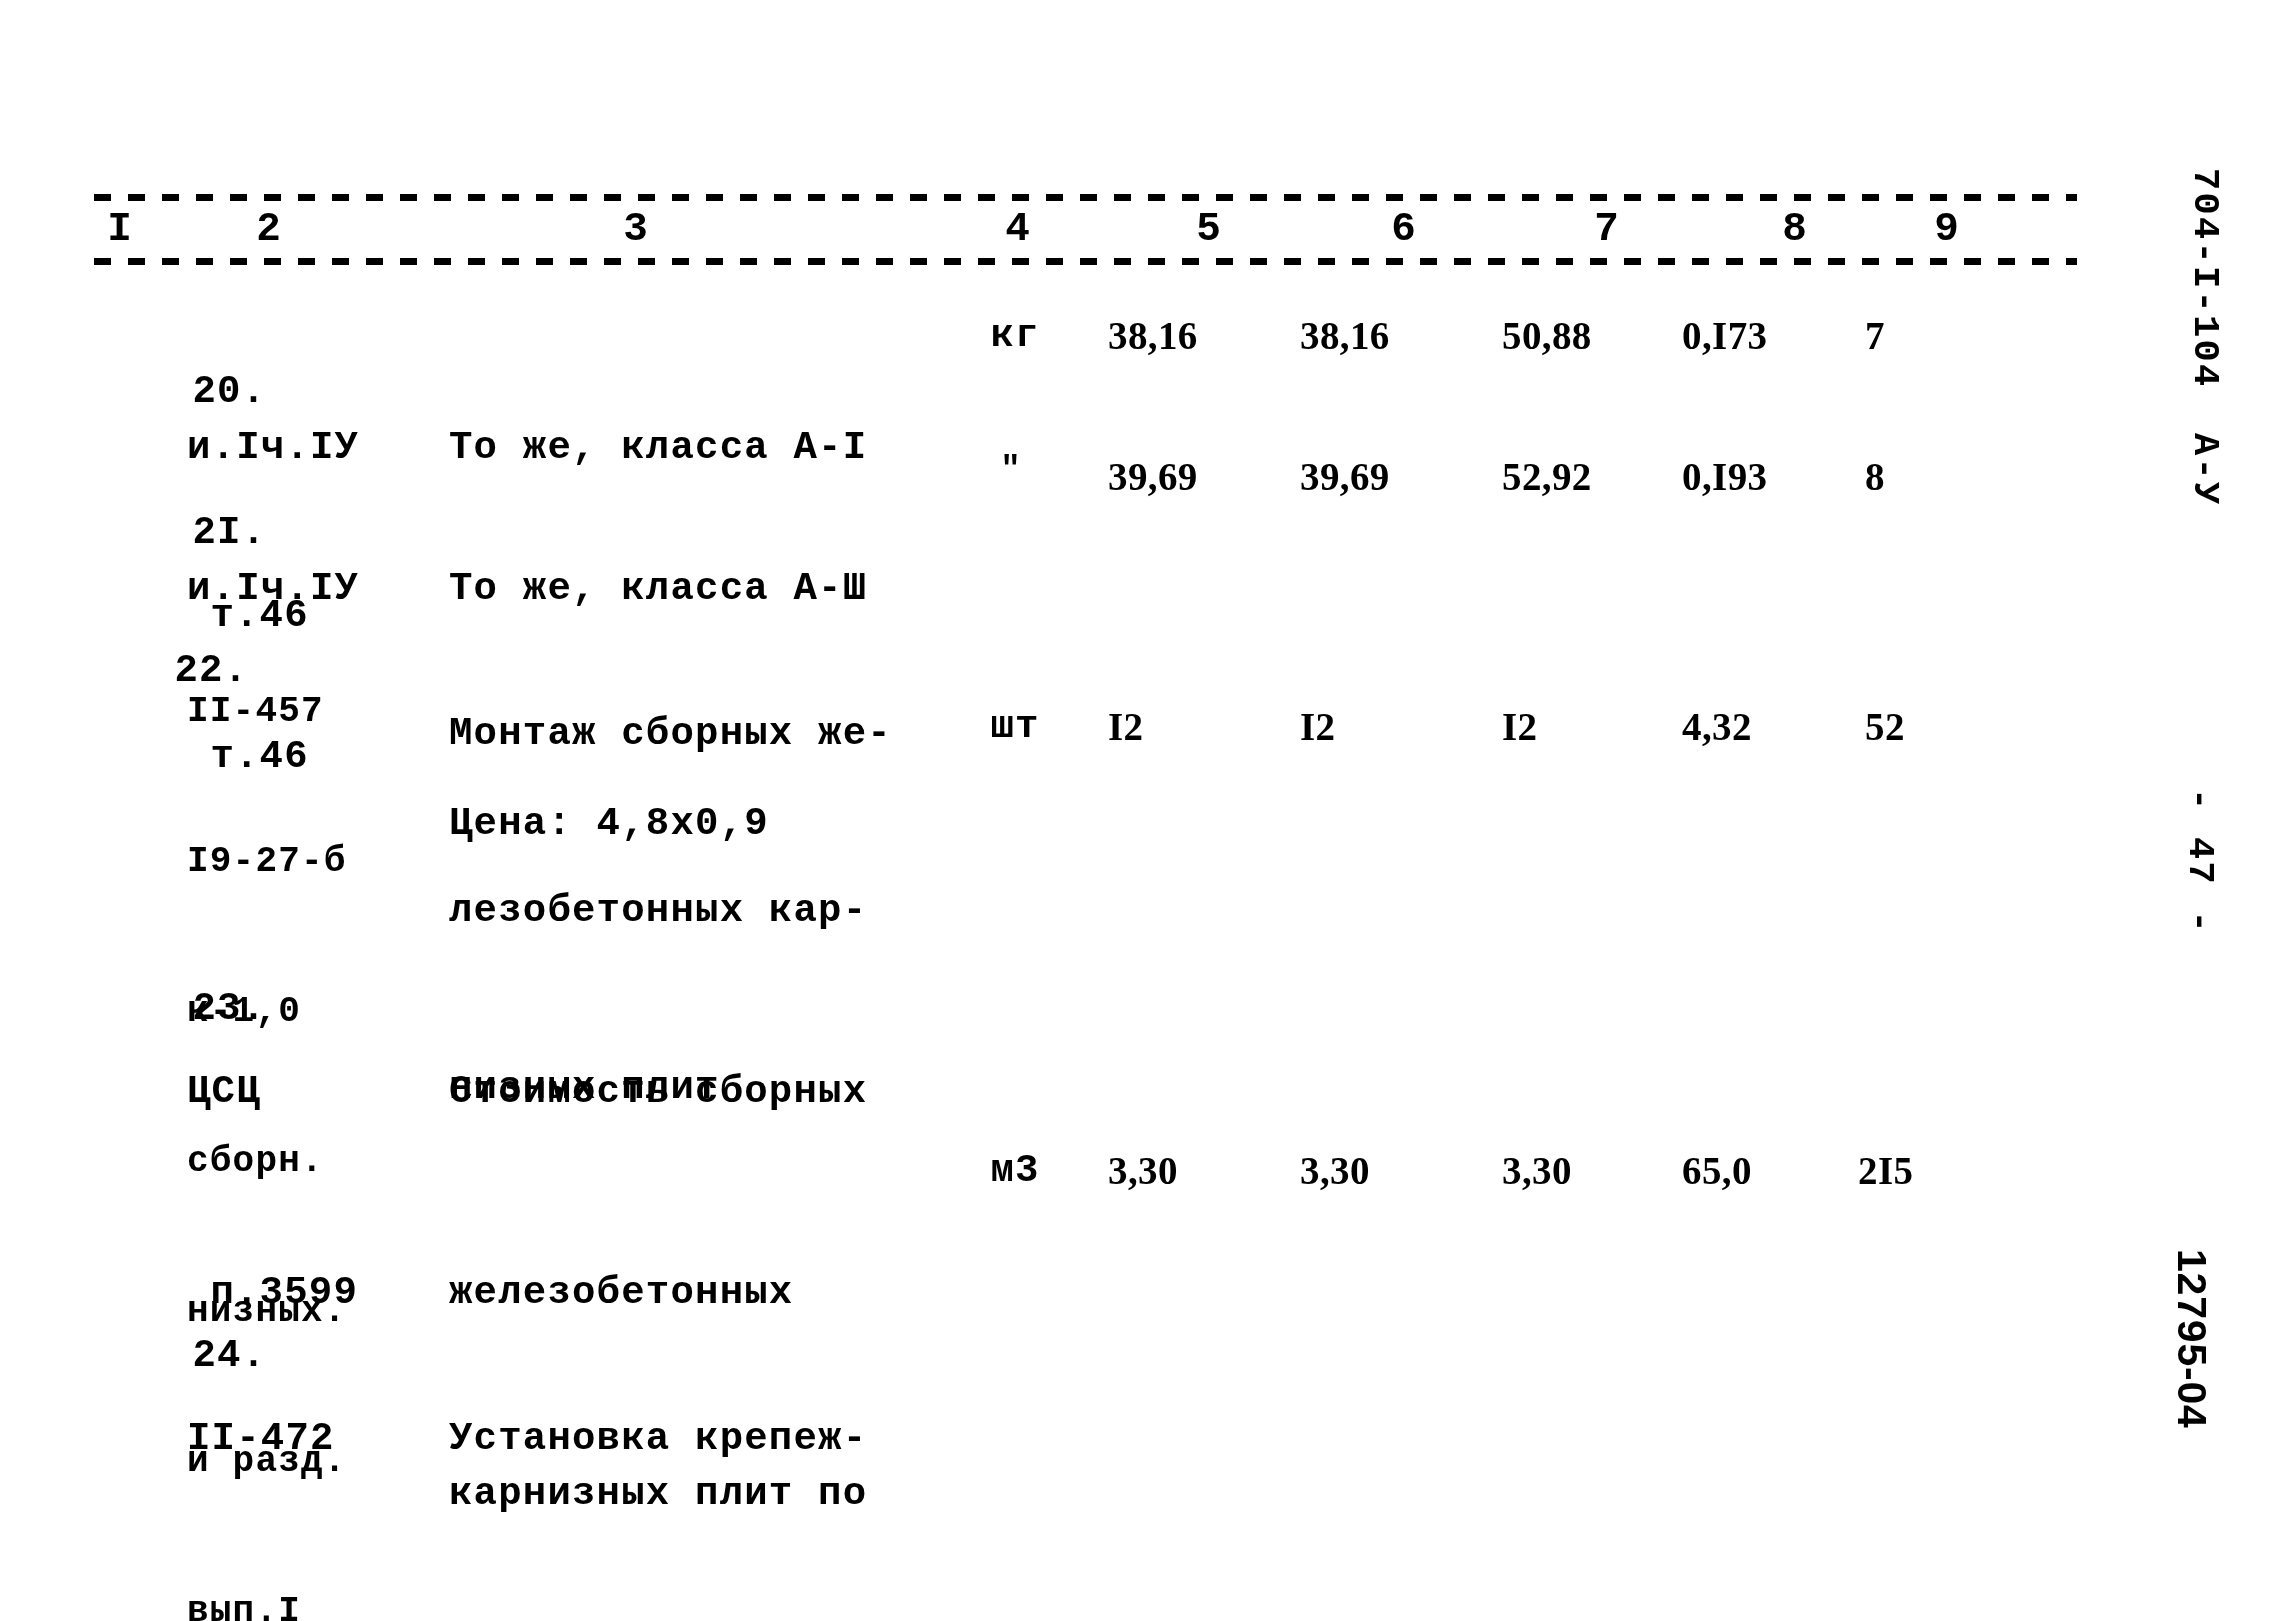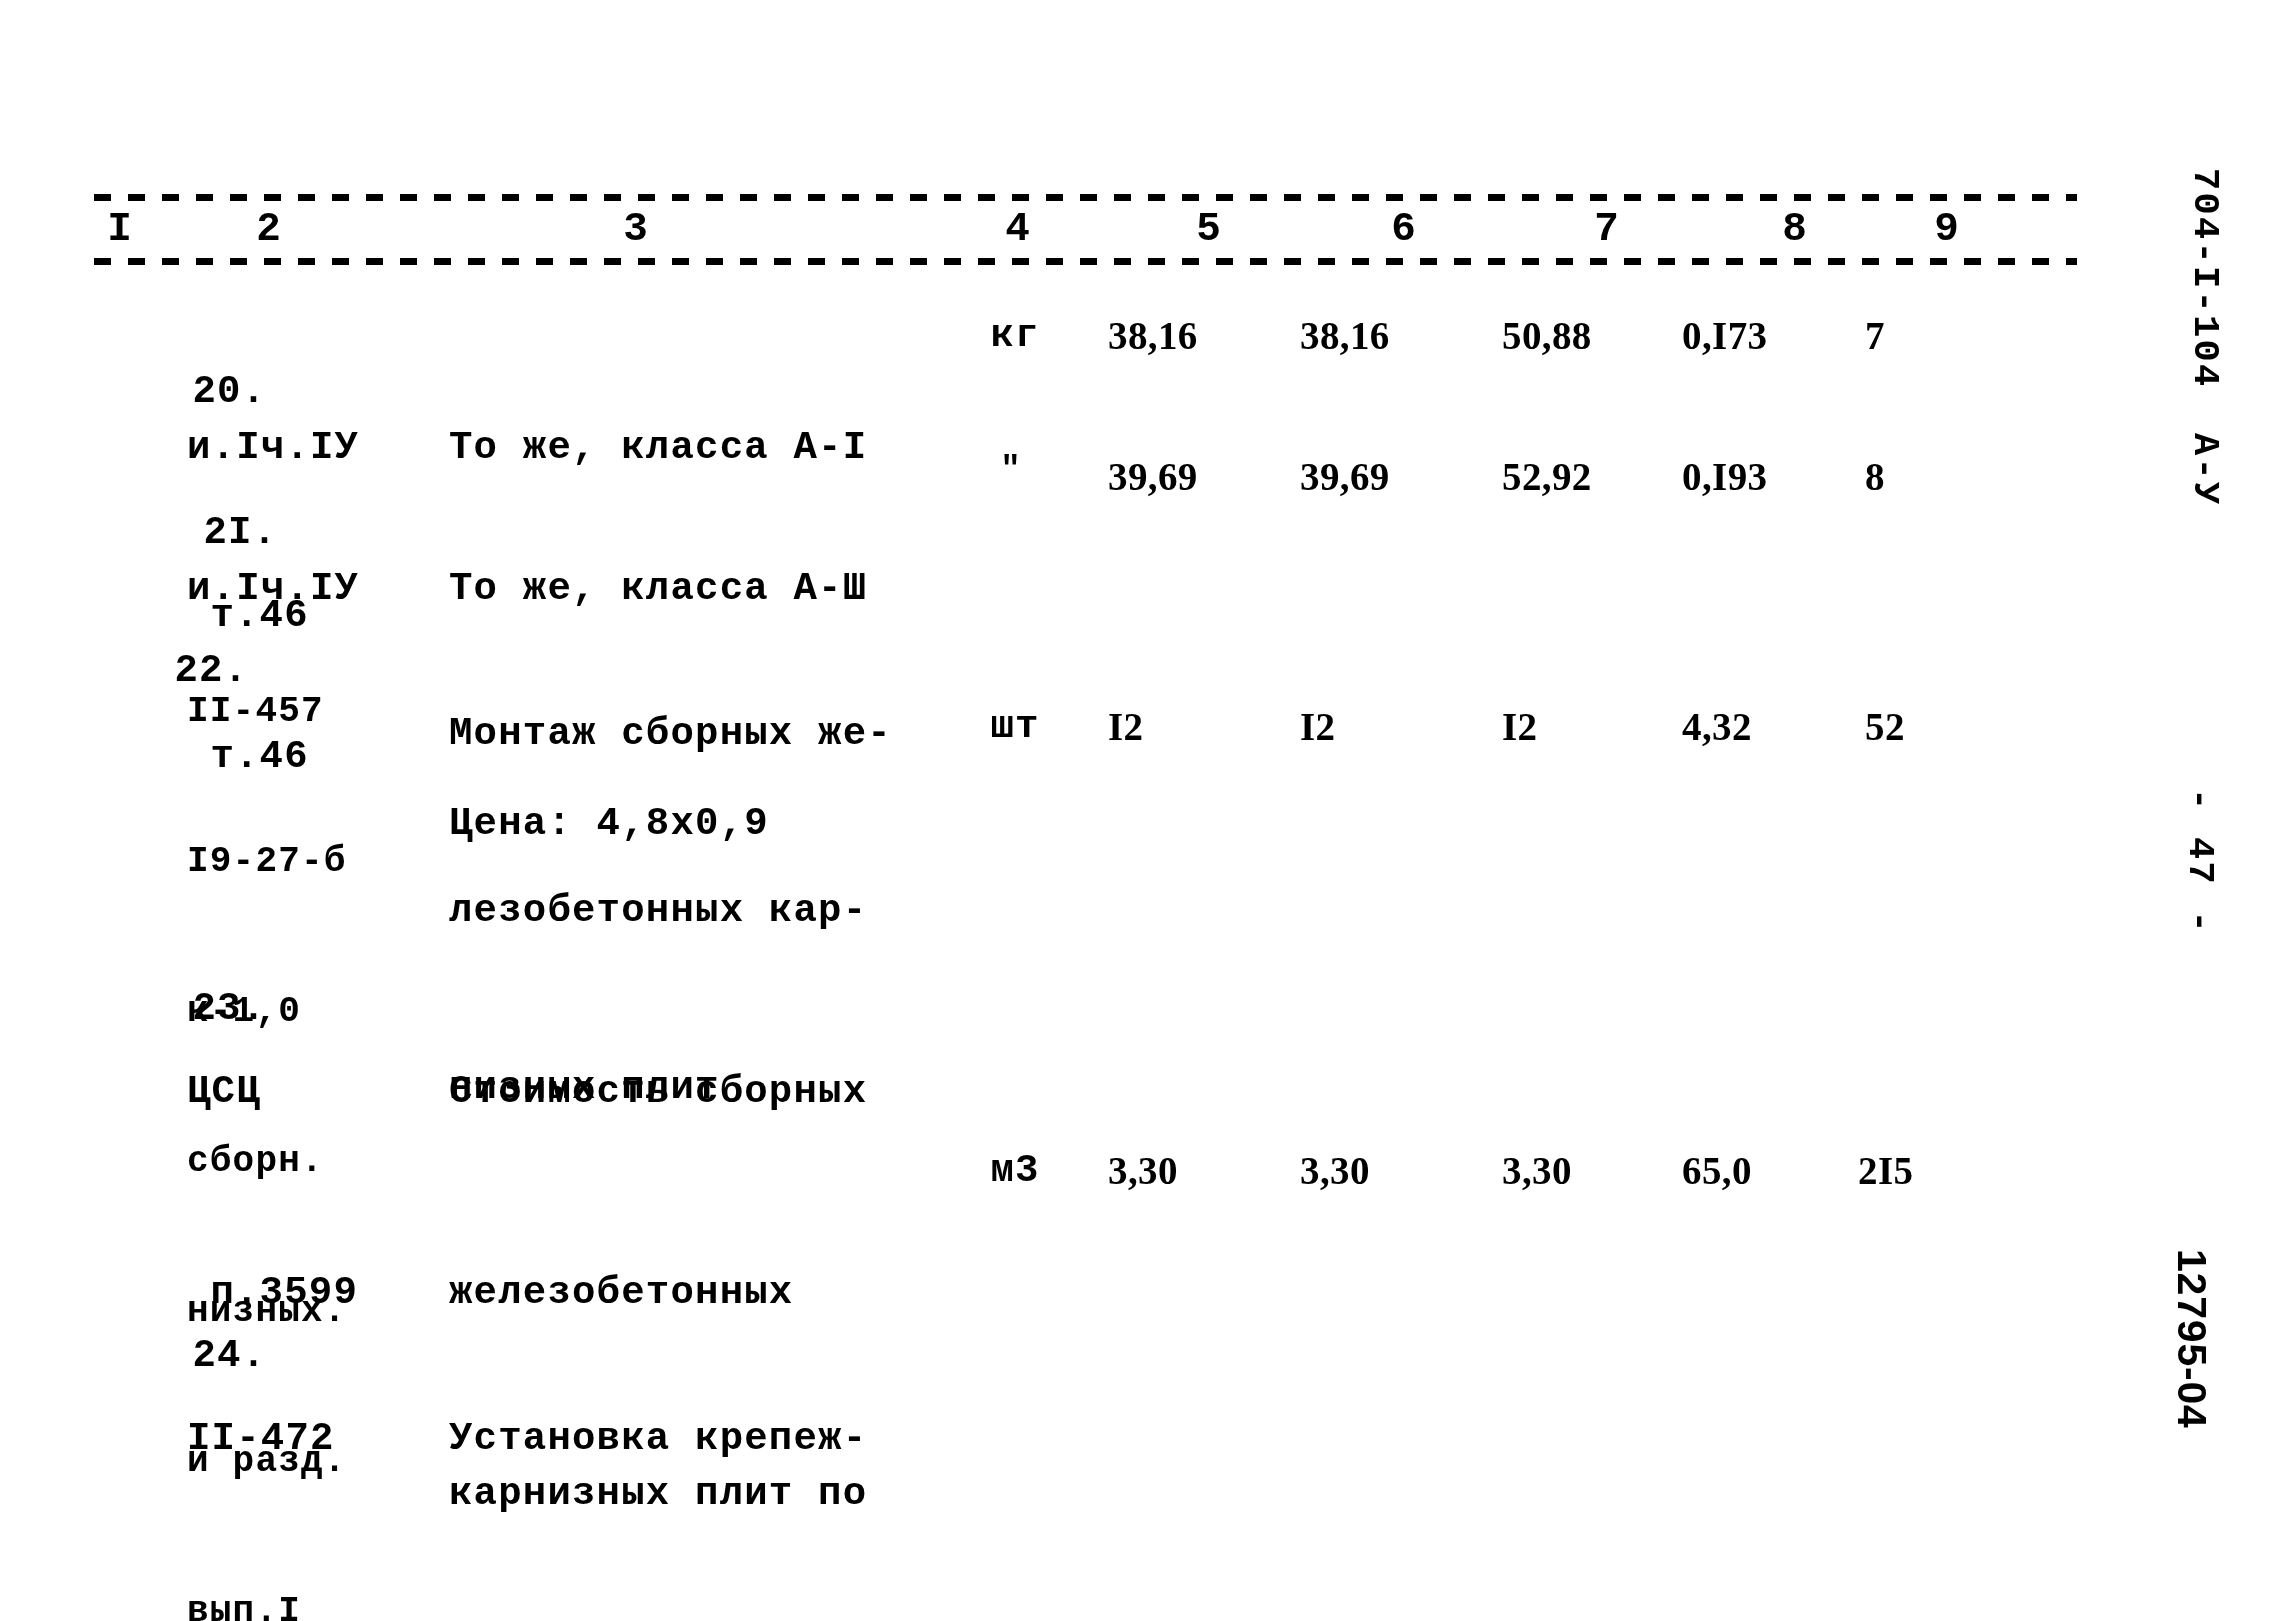--- a/index.html
+++ b/index.html
@@ -116,21 +116,21 @@
   <div class="cell" style="left:449px; top:308px;">
     <div>То же, класса А-I</div>
   </div>
   <div class="cell center" style="left:968px; top:308px; width:94px;">кг</div>
   <div class="cell num-col right" style="left:1108px; top:308px; width:156px;">38,16</div>
   <div class="cell num-col right" style="left:1300px; top:308px; width:156px;">38,16</div>
   <div class="cell num-col right" style="left:1502px; top:308px; width:156px;">50,88</div>
   <div class="cell num-col right" style="left:1682px; top:308px; width:156px;">0,I73</div>
   <div class="cell num-col right" style="left:1865px; top:308px; width:113px;">7</div>
 
-  <div class="cell" style="left:105px; top:449px;text-align:center;">
+  <div class="cell" style="left:94px; top:449px;text-align:center;">
     <span>2I.</span>
   </div>
   <div class="cell" style="left:187px; top:449px;">
     <div>и.Iч.IУ</div>
     <div style="padding-left:23.4px;">т.46</div>
   </div>
   <div class="cell" style="left:449px; top:449px;">
     <div>То же, класса А-Ш</div>
   </div>
   <div class="cell center" style="left:964px; top:441px; width:94px; font-size:34px;">"</div>

